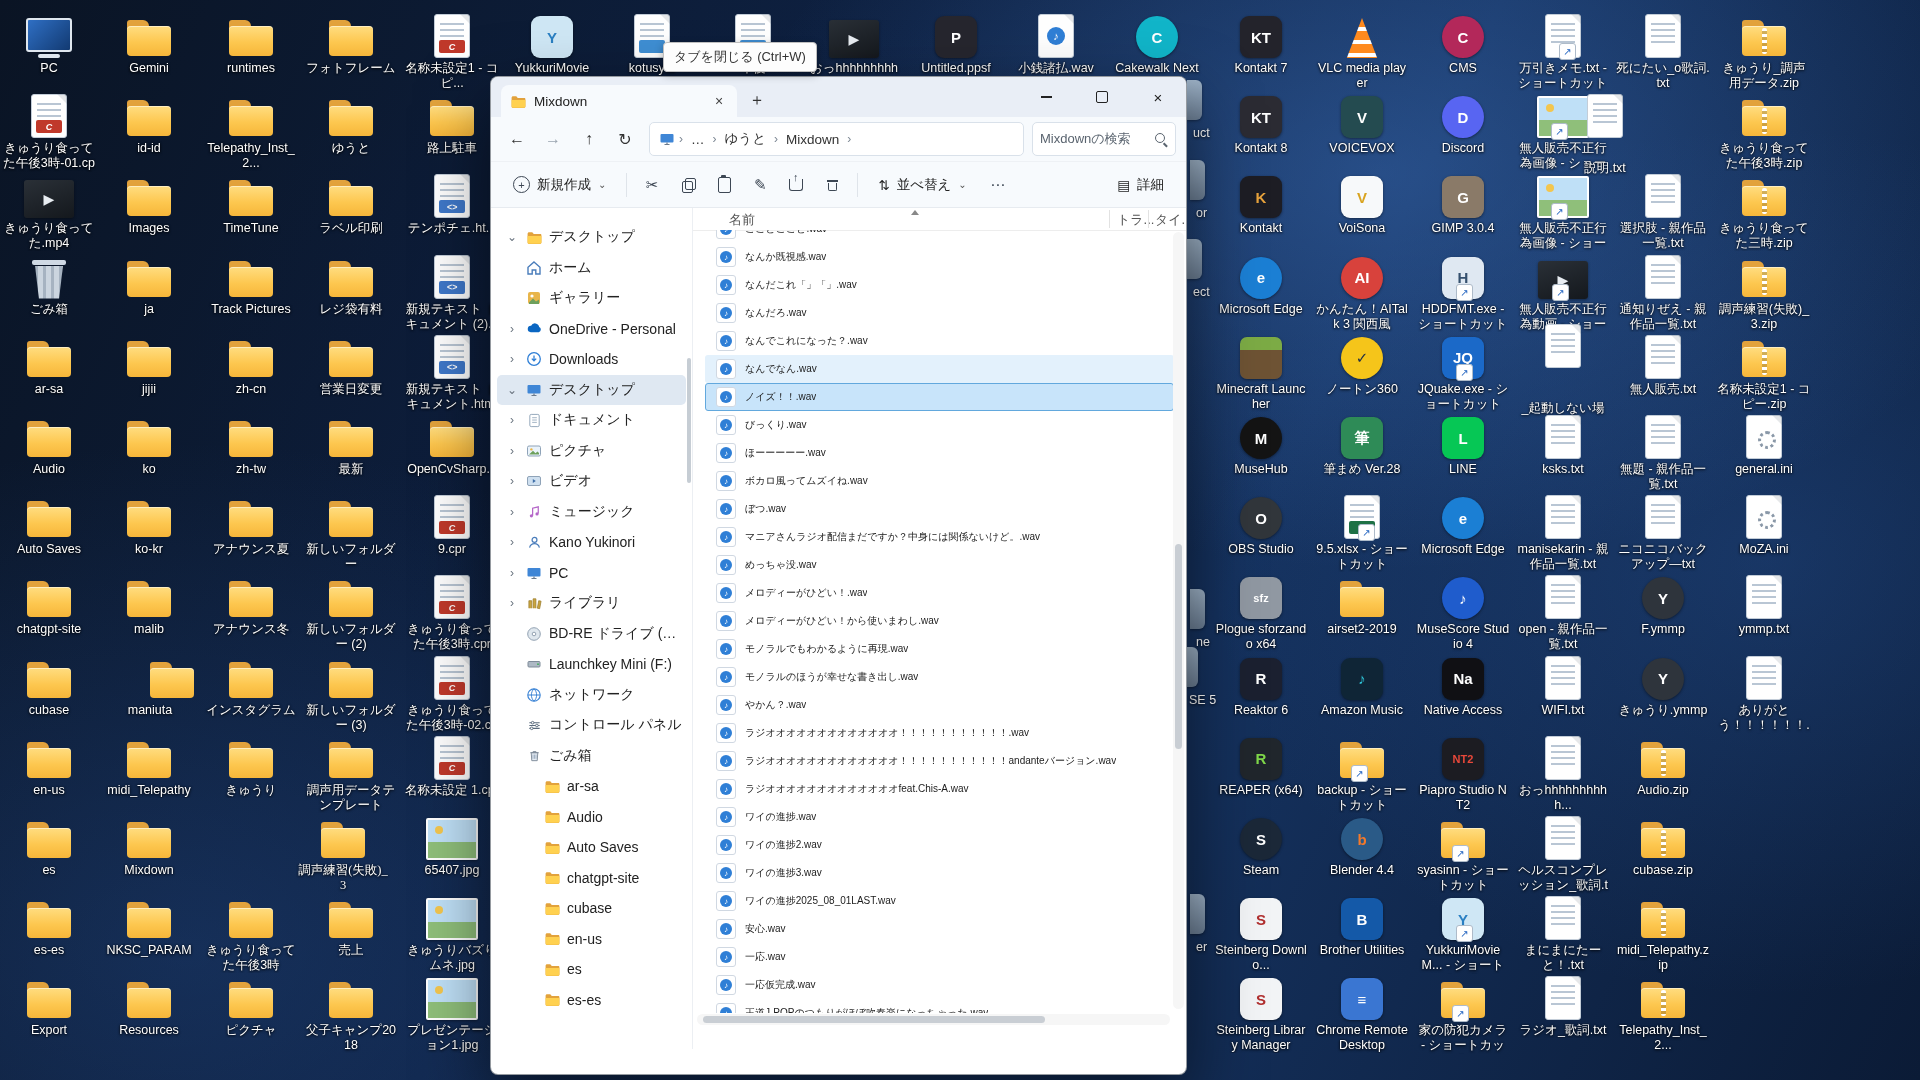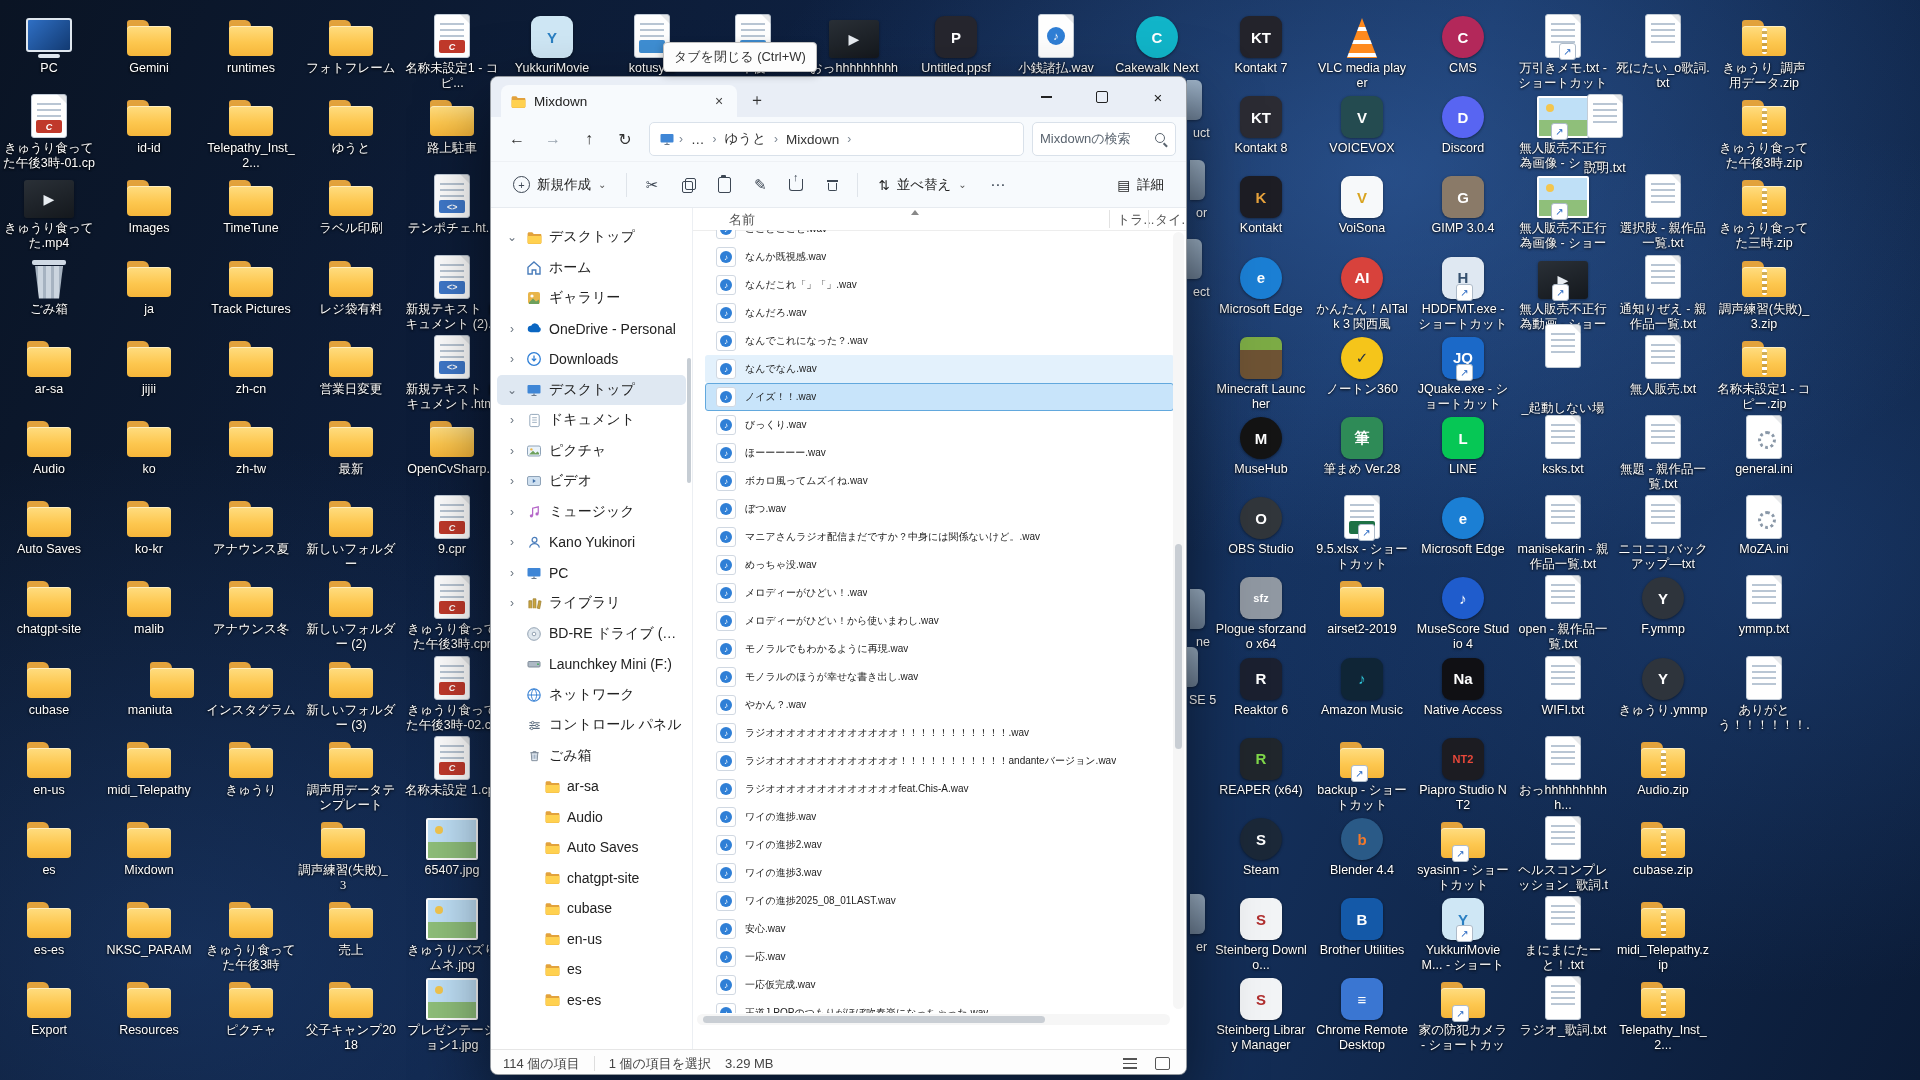--- a/index.html
+++ b/index.html
@@ -1931,30 +1931,16 @@
           </div>
         <div class="hscroll">
             <i></i>
           </div>
         <div class="vscroll">
             <i></i>
           </div>
       </div>
     </div>
 
-    <div class="statusbar">
-      <span>114 個の項目</span>
-      <span class="sdiv"></span>
-      <span>1 個の項目を選択</span>
-      <span>3.29 MB</span>
-      <span class="viewtoggles">
-        <span class="vt vt1">
-            <i></i>
-          </span>
-        <span class="vt vt2">
-            <i></i>
-          </span>
-      </span>
-    </div>
   </div>
 
   <div class="tooltip">タブを閉じる (Ctrl+W)</div>
 </div>
 
 </body></html>

